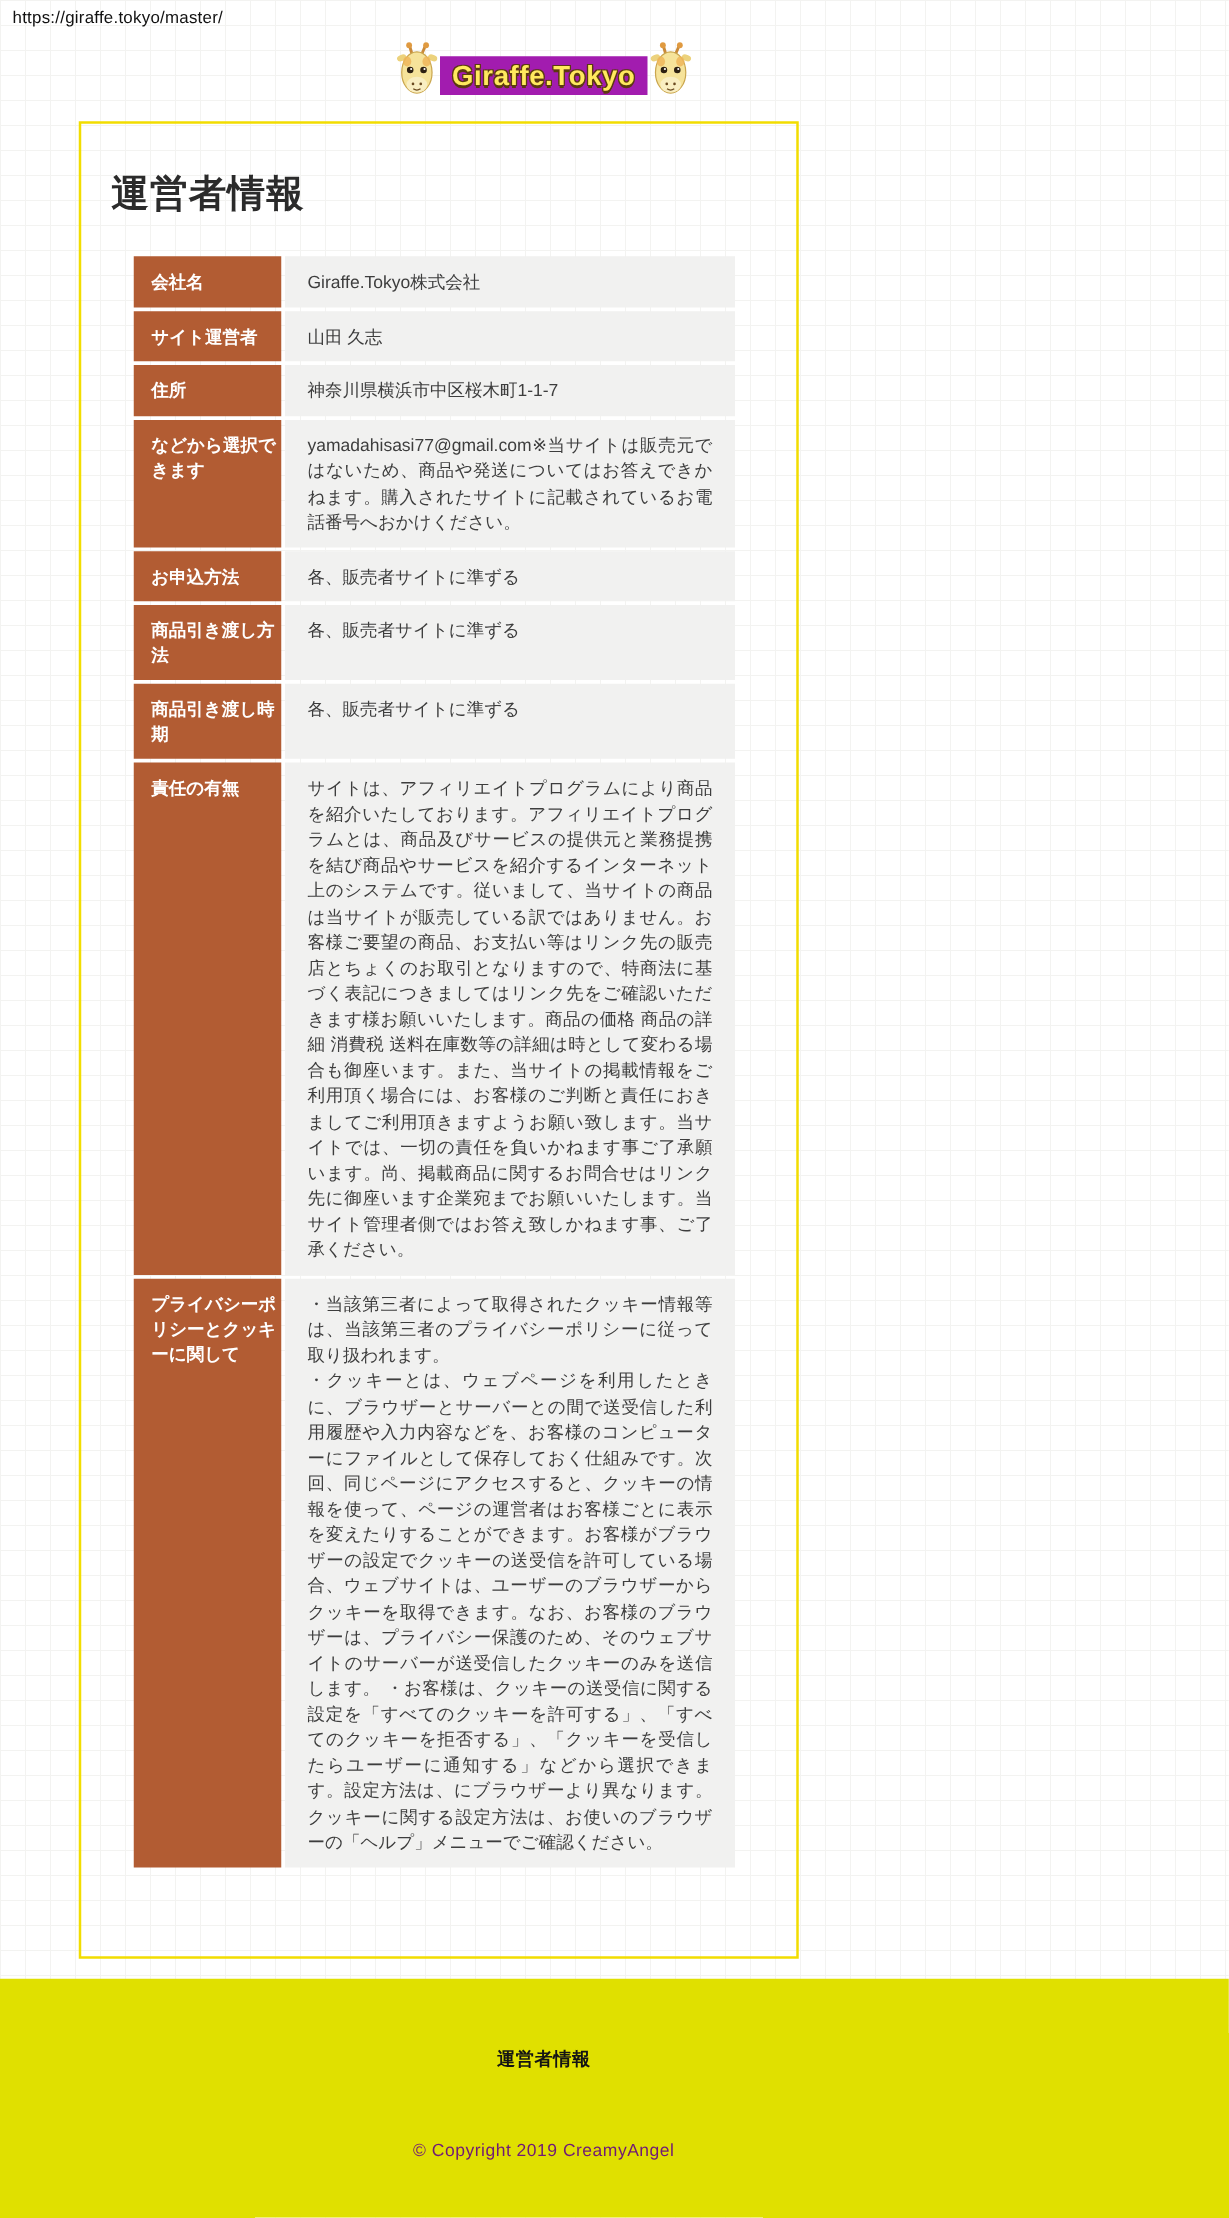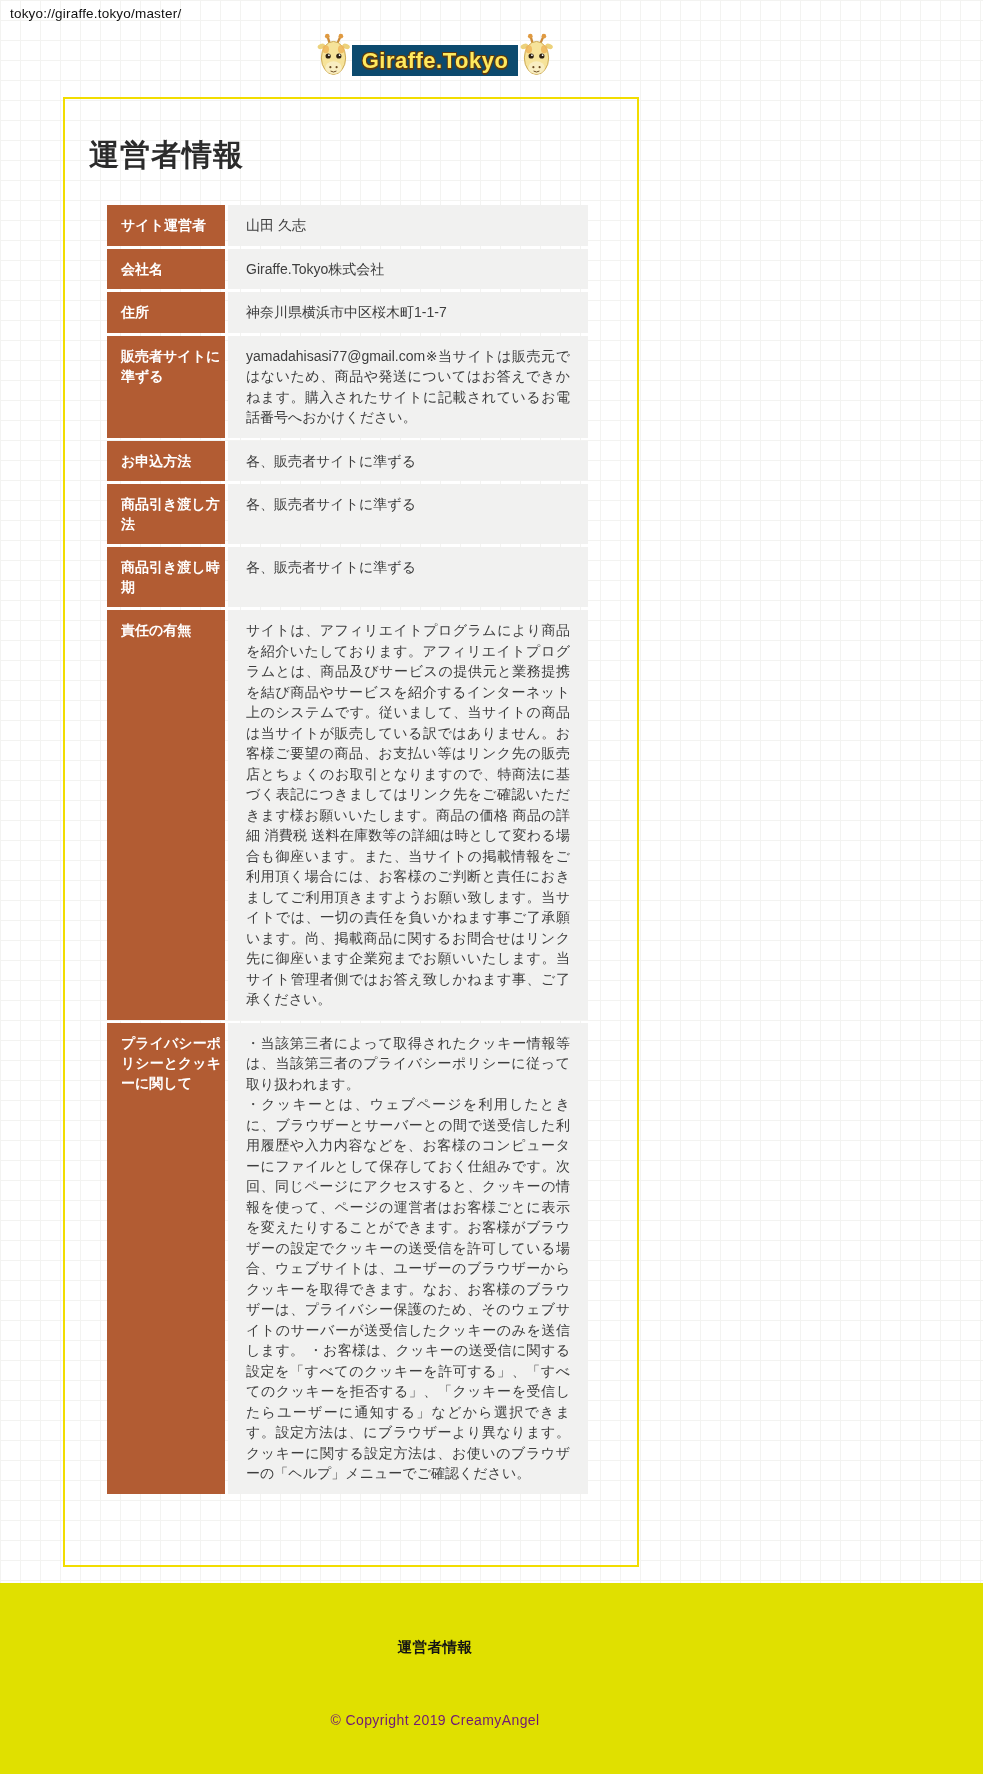--- a/index.html
+++ b/index.html
@@ -31,21 +31,21 @@
     position: absolute;
     top: 33px; left: 0;
     width: 870px;
     display: flex;
     justify-content: center;
     align-items: center;
   }
   .logo-link { display: flex; align-items: center; text-decoration: none; }
   .giraffe { width: 33px; height: 46px; flex: 0 0 auto; }
   .logo-plate {
-    background: #0c4a6e;
+    background: #a21caf;
     height: 31px;
     margin: 8px 2px 0 2px;
     padding: 2px 10px 0 10px;
     display: flex;
     align-items: center;
   }
   .logo-plate span {
     font-size: 22px;
     font-weight: 700;
     color: #ffe95e;
@@ -148,21 +148,21 @@
       <circle cx="12.3" cy="22.2" r="0.9" fill="#ffffff"></circle>
       <circle cx="23.3" cy="22.2" r="0.9" fill="#ffffff"></circle>
       <ellipse cx="17" cy="35" rx="8.5" ry="6.5" fill="#f9eec2"></ellipse>
       <circle cx="13.8" cy="34.5" r="1.1" fill="#6b4a20"></circle>
       <circle cx="20.2" cy="34.5" r="1.1" fill="#6b4a20"></circle>
       <path d="M14 38.5 q3 2 6 0" stroke="#6b4a20" stroke-width="1" fill="none"></path>
     </g>
   </defs>
 </svg>
 
-<div class="url-text">tokyo://giraffe.tokyo/master/</div>
+<div class="url-text">https://giraffe.tokyo/master/</div>
 
 <div class="logo-row">
   <a class="logo-link" href="#">
     <svg class="giraffe" viewBox="0 0 34 46">
         <use href="#giraffe-head"></use>
       </svg>
     <span class="logo-plate">
       <span>Giraffe.Tokyo</span>
     </span>
     <svg class="giraffe" viewBox="0 0 34 46">
@@ -170,33 +170,33 @@
       </svg>
   </a>
 </div>
 
 <div class="content-box">
   <h1 class="page-title">運営者情報</h1>
 
   <table class="info-table">
     <tbody>
       <tr>
+        <th>会社名</th>
+        <td>Giraffe.Tokyo株式会社</td>
+      </tr>
+      <tr>
         <th>サイト運営者</th>
         <td>山田 久志</td>
       </tr>
       <tr>
-        <th>会社名</th>
-        <td>Giraffe.Tokyo株式会社</td>
-      </tr>
-      <tr>
         <th>住所</th>
         <td>神奈川県横浜市中区桜木町1-1-7</td>
       </tr>
       <tr>
-        <th>販売者サイトに準ずる</th>
+        <th>などから選択できます</th>
         <td>yamadahisasi77@gmail.com※当サイトは販売元ではないため、商品や発送についてはお答えできかねます。購入されたサイトに記載されているお電話番号へおかけください。</td>
       </tr>
       <tr>
         <th>お申込方法</th>
         <td>各、販売者サイトに準ずる</td>
       </tr>
       <tr>
         <th>商品引き渡し方法</th>
         <td>各、販売者サイトに準ずる</td>
       </tr>

